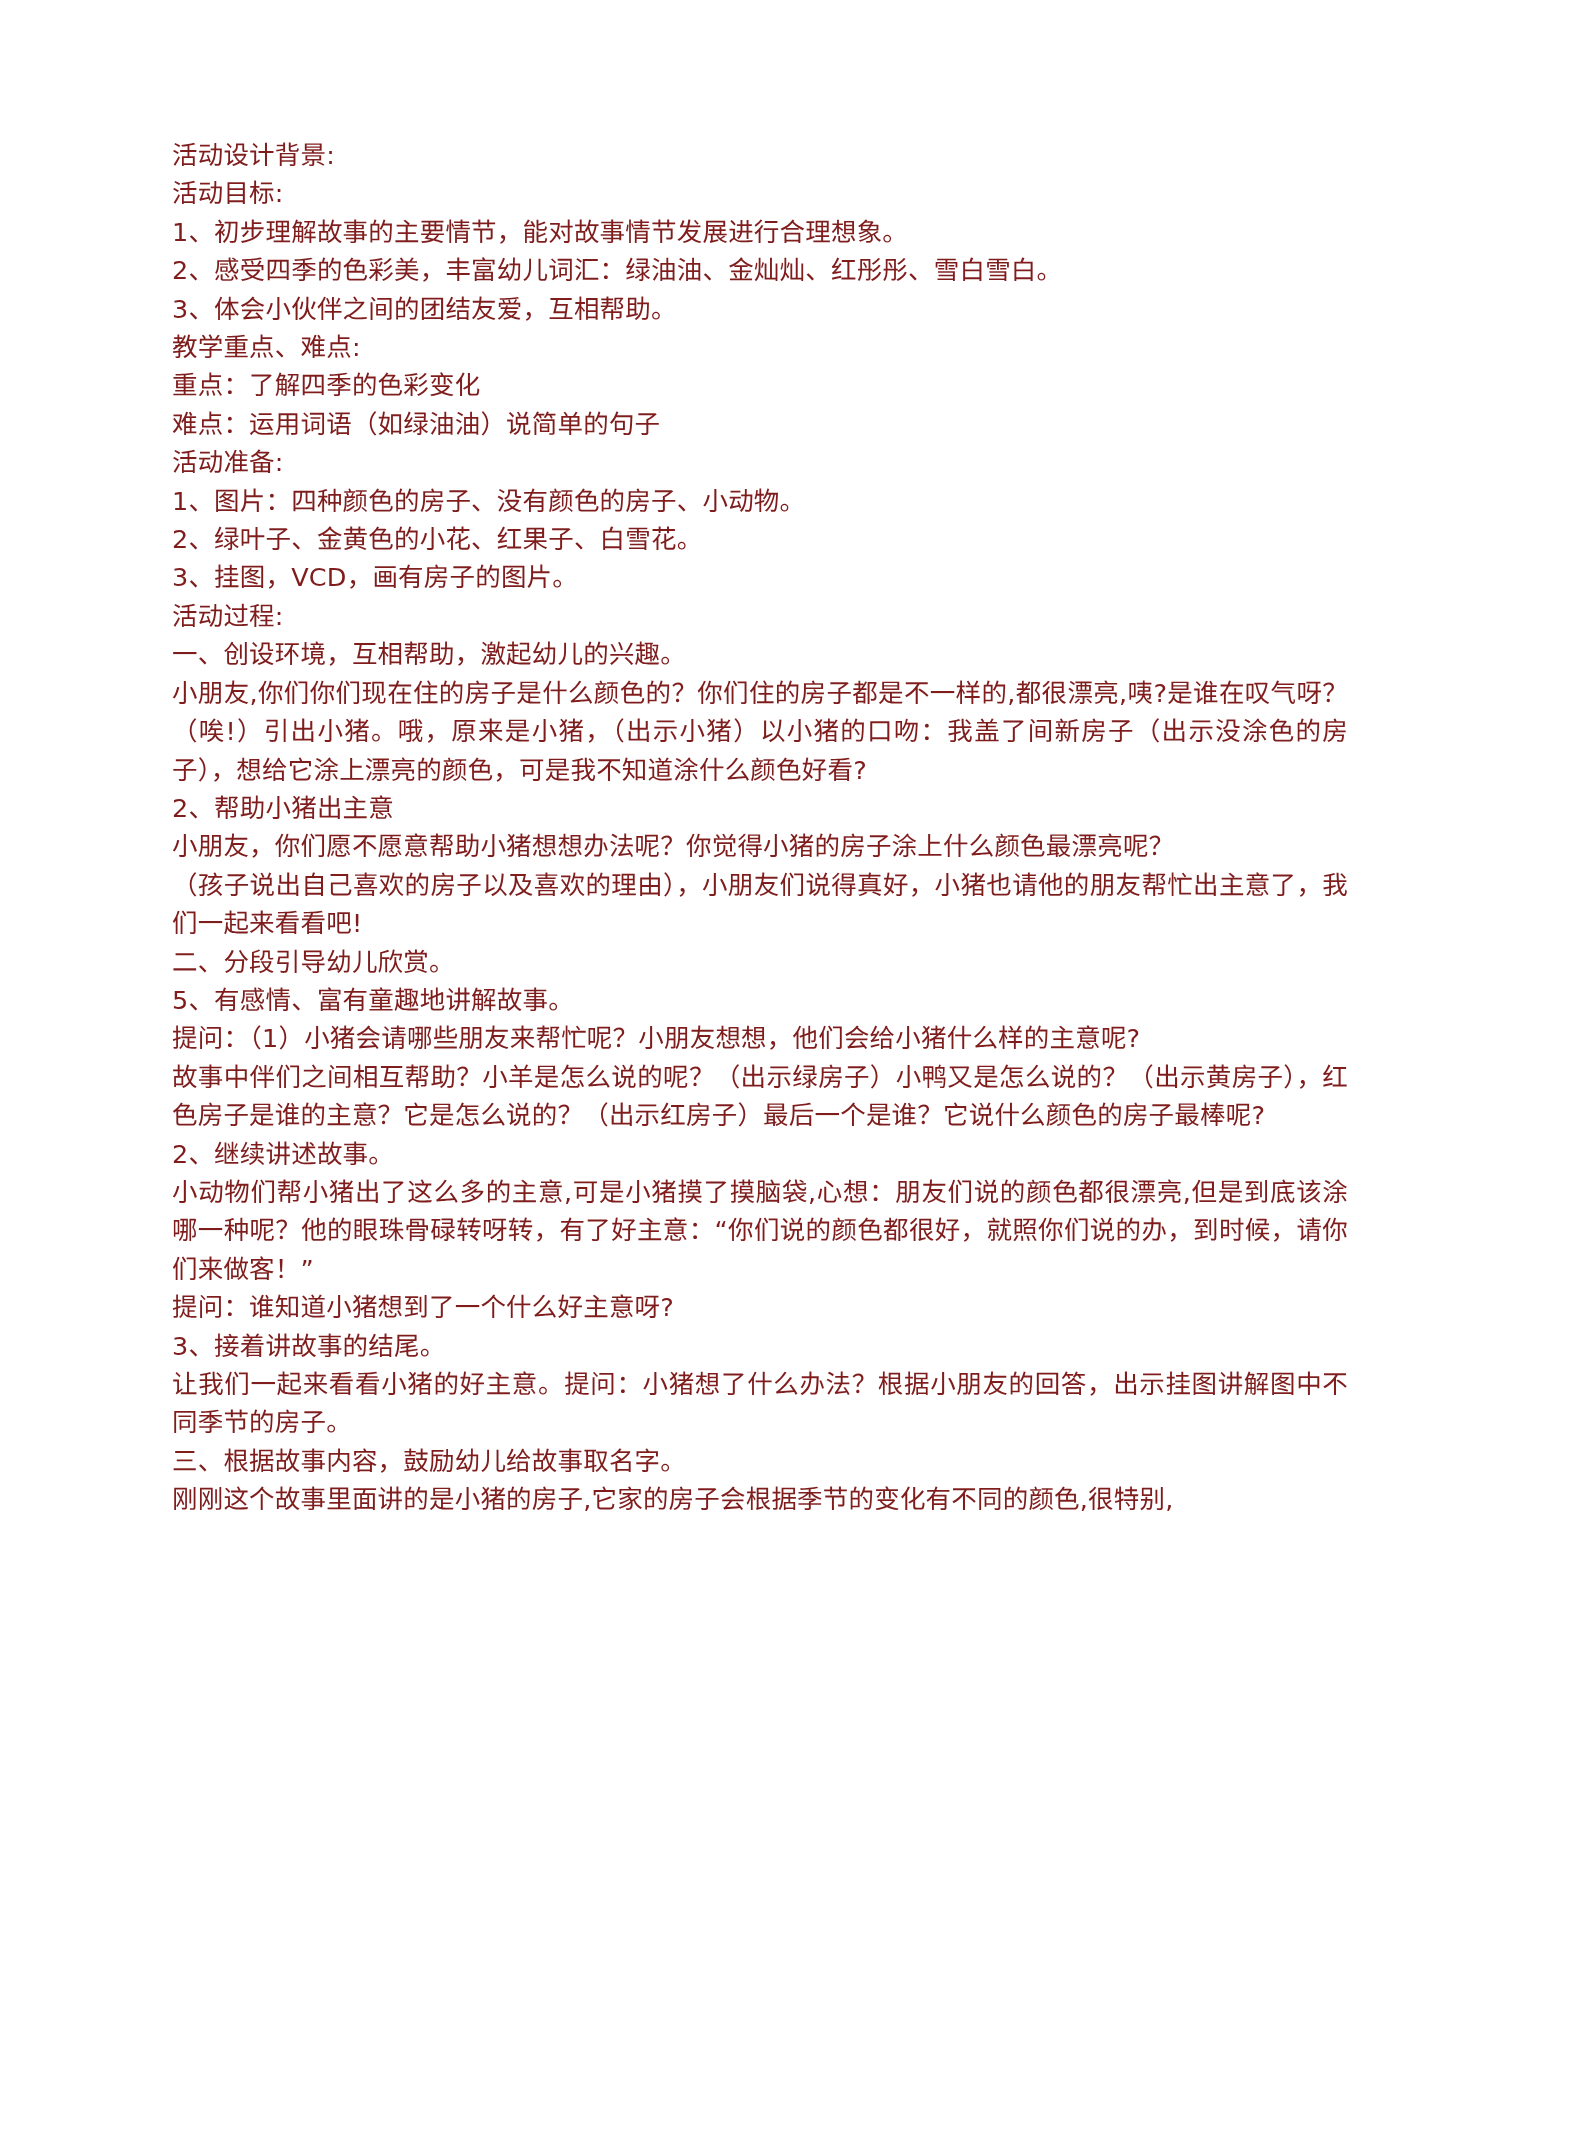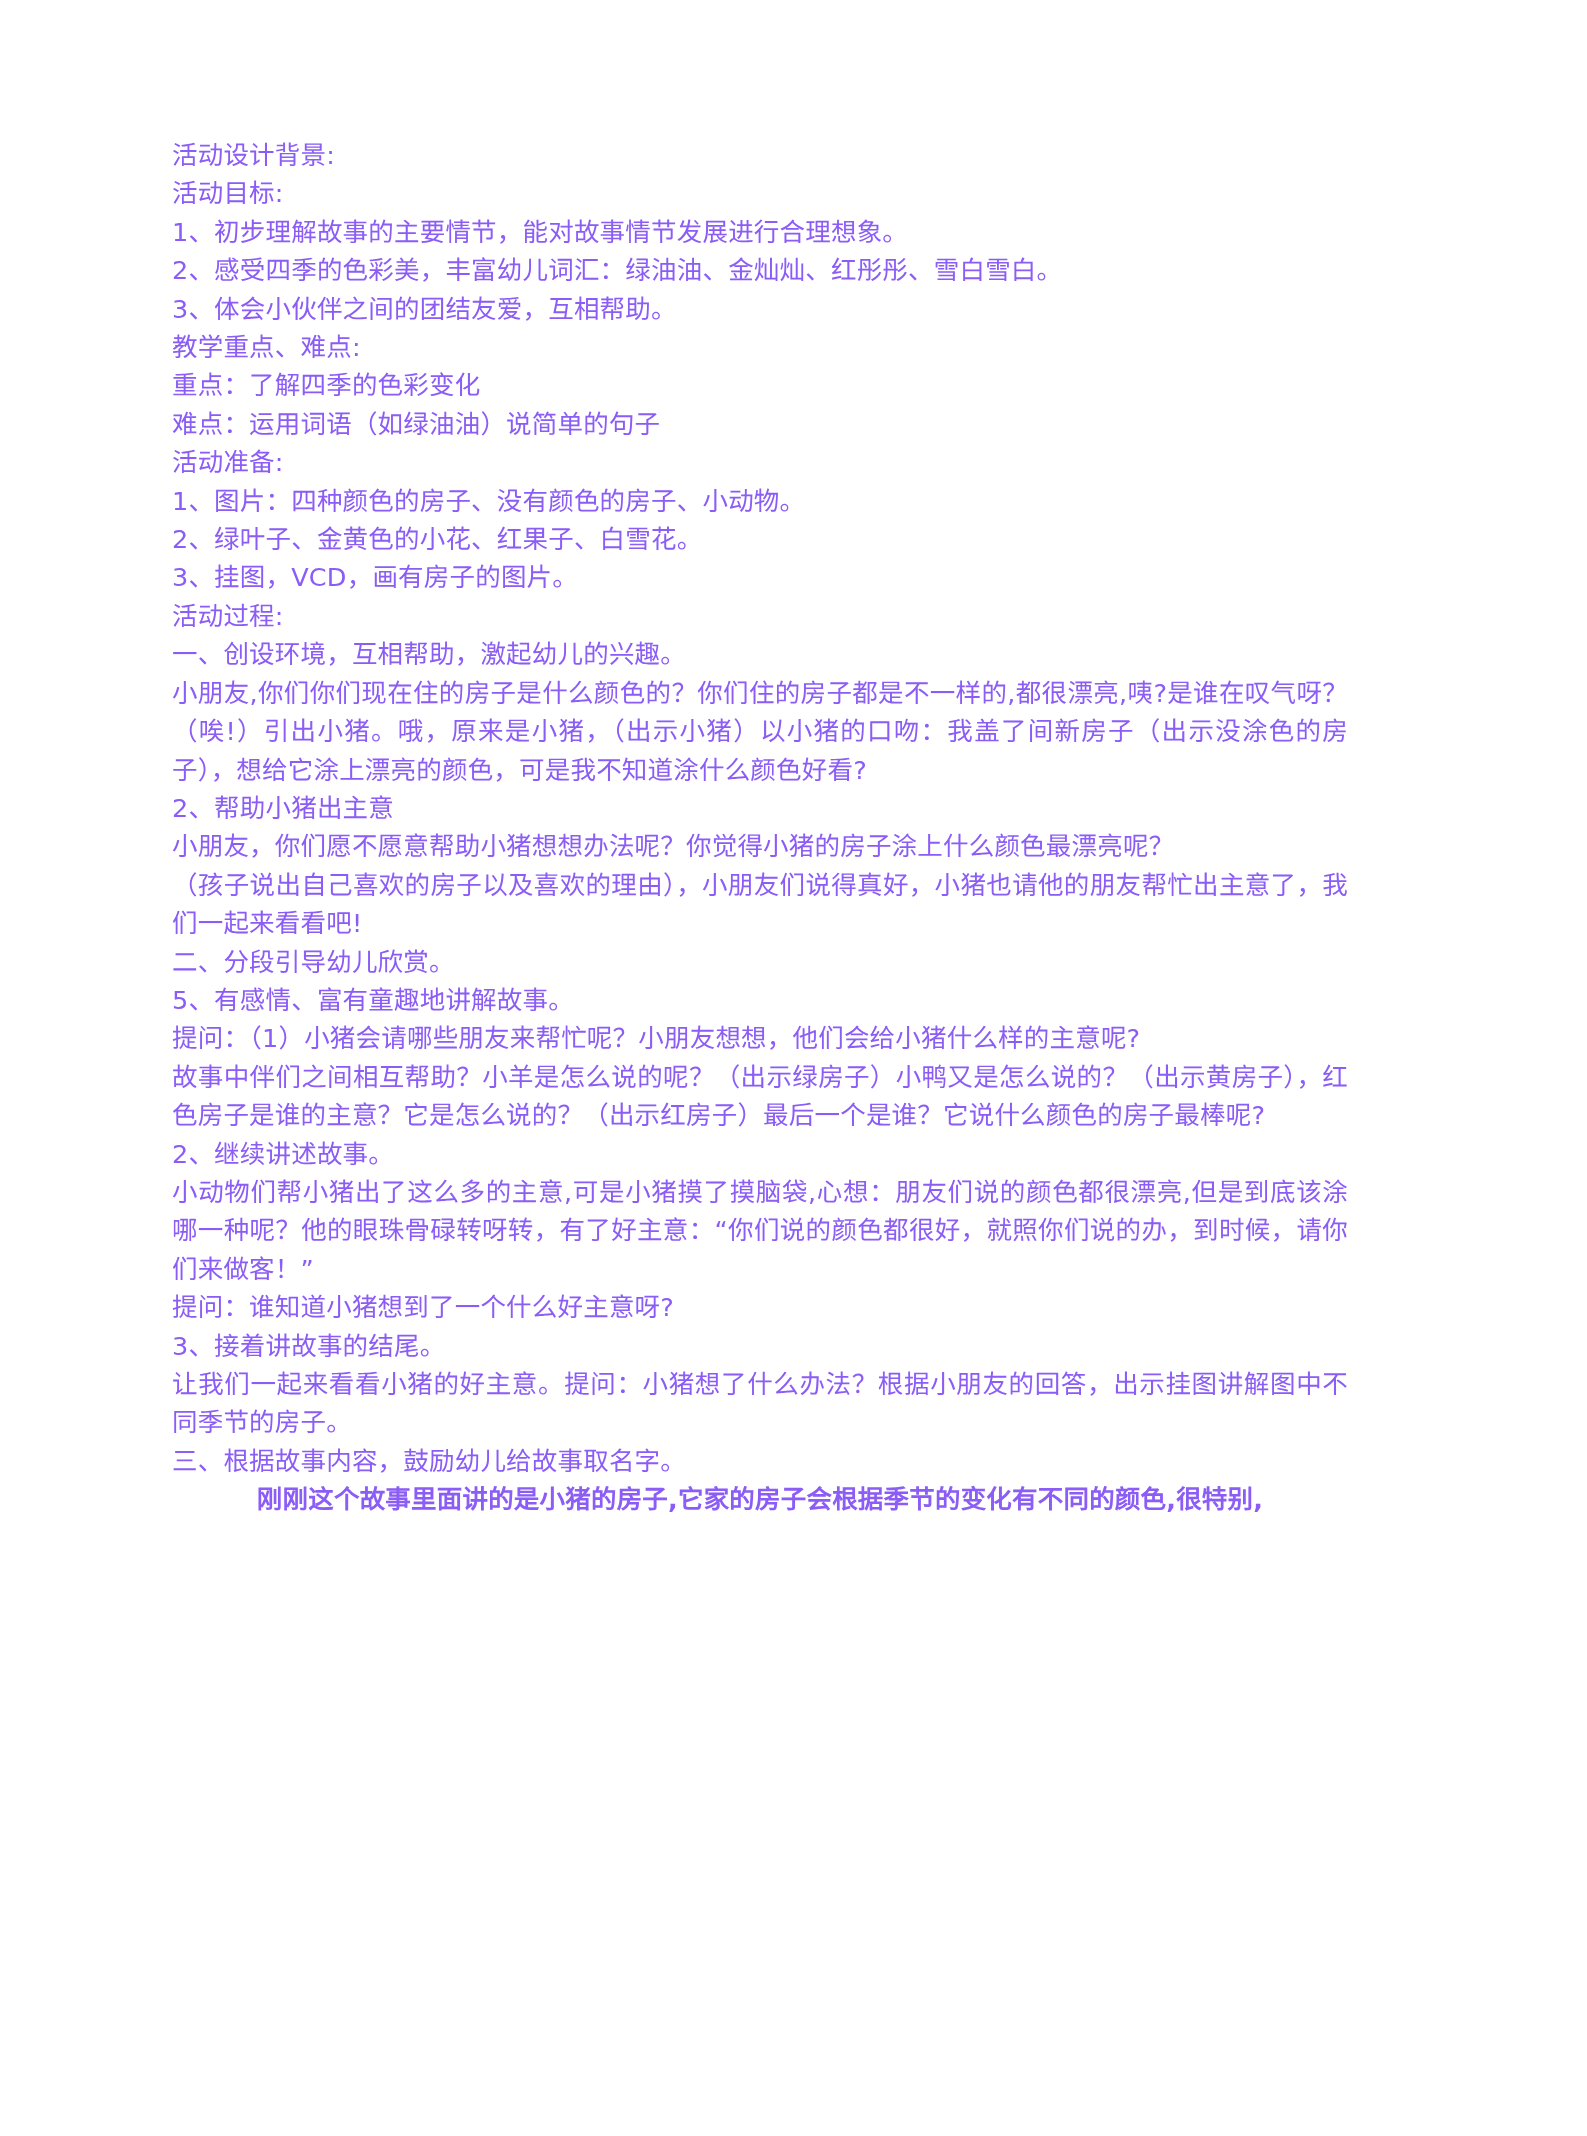--- a/index.html
+++ b/index.html
@@ -26,36 +26,35 @@
   .doc-body {
     position: absolute;
     left: 172px;
     top: 136px;
     width: 1176px;
   }
   .line {
     font-size: 25.5px;
     line-height: 38.4px;
     letter-spacing: 0.2px;
-    color: #8b5cf6;
+    color: #7f1d1d;
     white-space: pre-wrap;
     word-break: break-all;
     text-align: justify;
     text-justify: inter-character;
   }
   
   .para {
     text-align: justify;
     text-justify: inter-character;
   }
   
   .para:last-child,
   .line.short {
-    text-align: center;
-    font-weight: bold;
+    text-align: left;
   }
 </style>
 </head>
 <body>
 
 <div class="page">
   <div class="doc-body">
 
     <div class="line">活动设计背景:</div>
 

